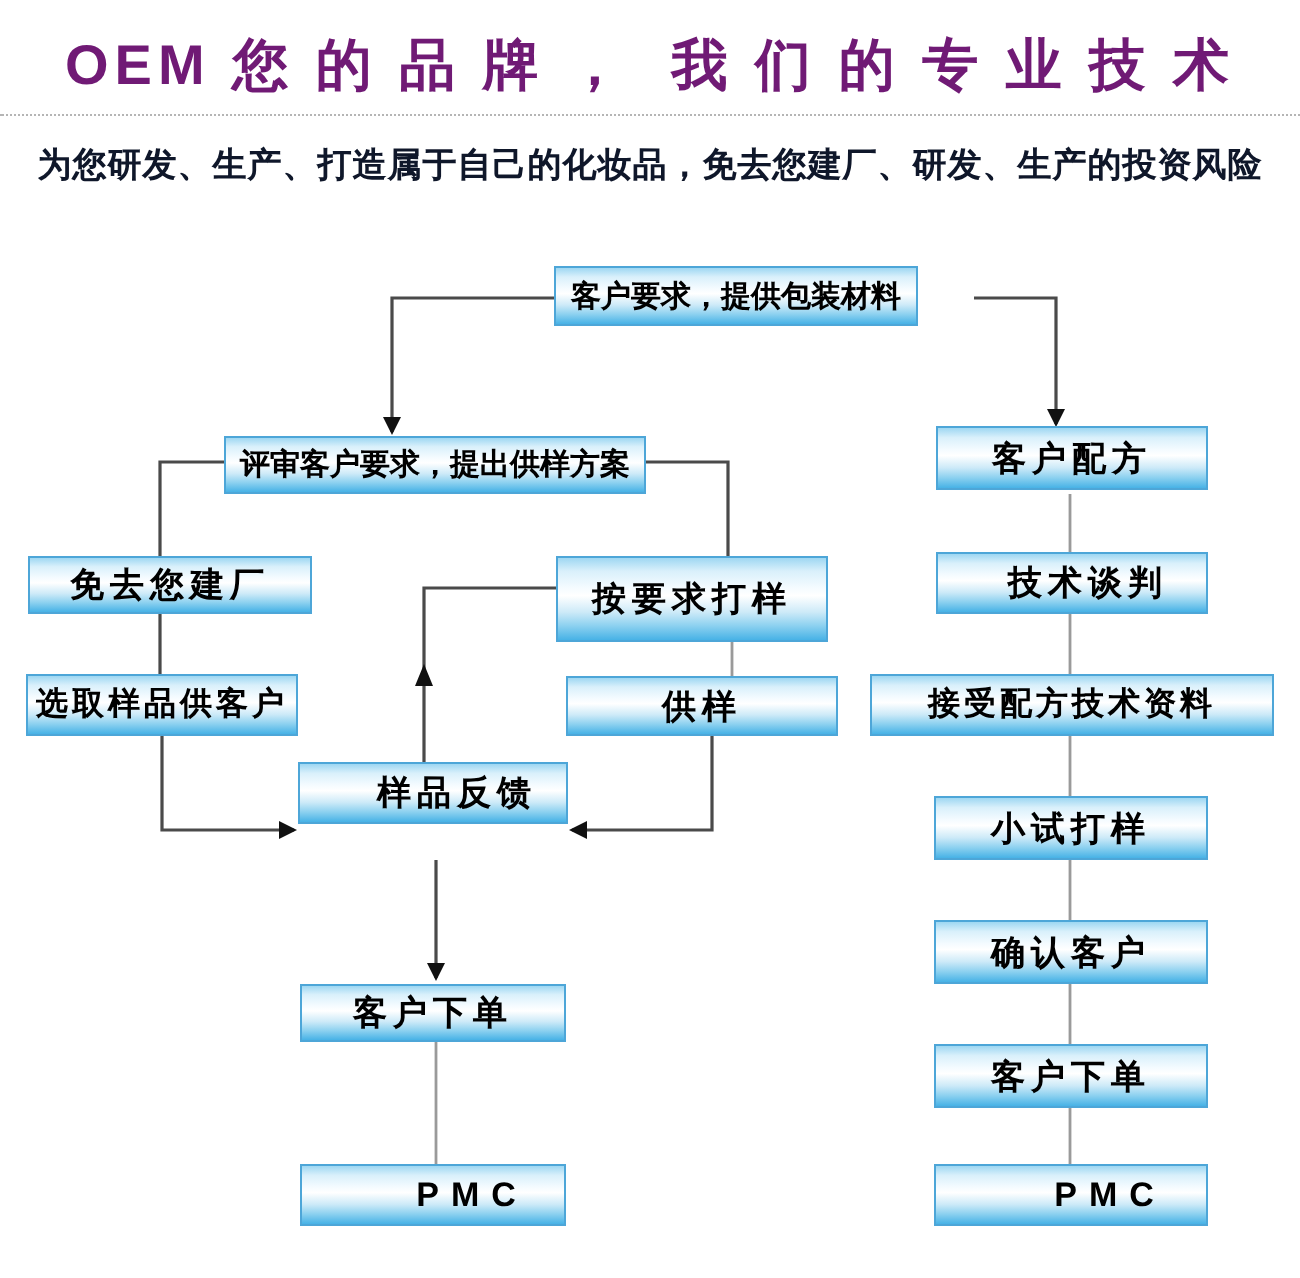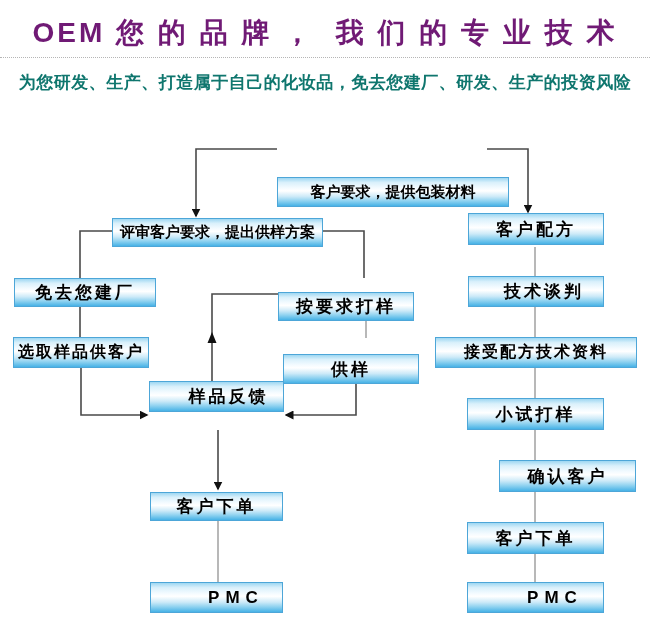--- a/index.html
+++ b/index.html
@@ -20,21 +20,21 @@
     white-space:pre;
   }
   .dotted-divider{
     position:absolute;left:0;top:57px;width:650px;height:0;
     border-top:1px dotted #b5b5b5;
   }
   .page-subtitle{
     position:absolute;left:0;top:71px;width:650px;
     text-align:center;
     font-size:17px;font-weight:bold;
-    color:#0f766e;
+    color:#0f172a;
     letter-spacing:0.5px;
   }
   
   .node{
     position:absolute;
     box-sizing:border-box;
     border:1px solid #4da6d8;
     background:linear-gradient(180deg,
       #9ed7f2 0%, #d9f0fb 16%, #f4fbff 36%, #ffffff 46%,
       #cdeaf8 66%, #8fd2f0 82%, #47b2e6 100%);
@@ -93,45 +93,45 @@
     <line class="ln-gray" x1="218" y1="521" x2="218" y2="582"></line>
 
     <line class="ln-gray" x1="535" y1="247" x2="535" y2="276"></line>
     <line class="ln-gray" x1="535" y1="307" x2="535" y2="337"></line>
     <line class="ln-gray" x1="535" y1="368" x2="535" y2="398"></line>
     <line class="ln-gray" x1="535" y1="430" x2="535" y2="460"></line>
     <line class="ln-gray" x1="535" y1="492" x2="535" y2="522"></line>
     <line class="ln-gray" x1="535" y1="554" x2="535" y2="582"></line>
   </svg>
 
-  <div class="node tight" style="left:277px;top:133px;width:232px;height:30px;margin-top:44px;">客户要求，提供包装材料</div>
+  <div class="node tight" style="left:277px;top:133px;width:182px;height:30px;">客户要求，提供包装材料</div>
 
   <div class="node tight" style="left:112px;top:218px;width:211px;height:29px;">评审客户要求，提出供样方案</div>
 
   <div class="node" style="left:14px;top:278px;width:142px;height:29px;">免去您建厂</div>
 
   <div class="node mid" style="left:13px;top:337px;width:136px;height:31px;">选取样品供客户</div>
 
-  <div class="node" style="left:278px;top:292px;width:136px;height:29px;font-family:Liberation Mono, monospace;">按要求打样</div>
+  <div class="node" style="left:278px;top:278px;width:136px;height:43px;font-family:Liberation Mono, monospace;">按要求打样</div>
 
-  <div class="node" style="left:283px;top:338px;width:136px;height:30px;margin-top:16px;">供样</div>
+  <div class="node" style="left:283px;top:338px;width:136px;height:30px;">供样</div>
 
   <div class="node" style="left:149px;top:381px;width:135px;height:31px;padding-left:24px;">样品反馈</div>
 
   <div class="node" style="left:150px;top:492px;width:133px;height:29px;">客户下单</div>
 
   <div class="node pmc" style="left:150px;top:582px;width:133px;height:31px;">PMC</div>
 
   <div class="node" style="left:468px;top:213px;width:136px;height:32px;">客户配方</div>
 
   <div class="node" style="left:468px;top:276px;width:136px;height:31px;padding-left:16px;">技术谈判</div>
 
   <div class="node mid" style="left:435px;top:337px;width:202px;height:31px;">接受配方技术资料</div>
 
   <div class="node" style="left:467px;top:398px;width:137px;height:32px;">小试打样</div>
 
-  <div class="node" style="left:467px;top:460px;width:137px;height:32px;margin-left:32px;">确认客户</div>
+  <div class="node" style="left:467px;top:460px;width:137px;height:32px;">确认客户</div>
 
   <div class="node" style="left:467px;top:522px;width:137px;height:32px;">客户下单</div>
 
   <div class="node pmc" style="left:467px;top:582px;width:137px;height:31px;">PMC</div>
 
 </div>
 
 </body></html>

